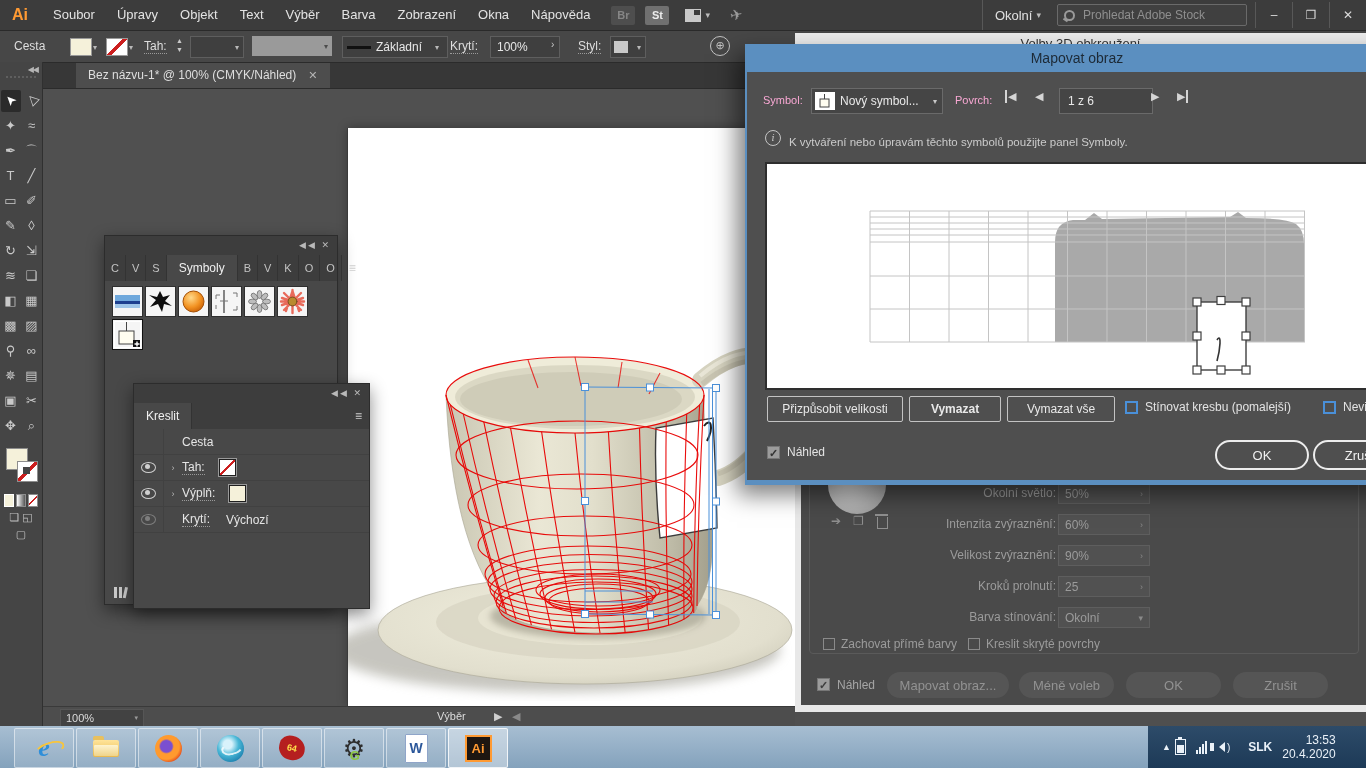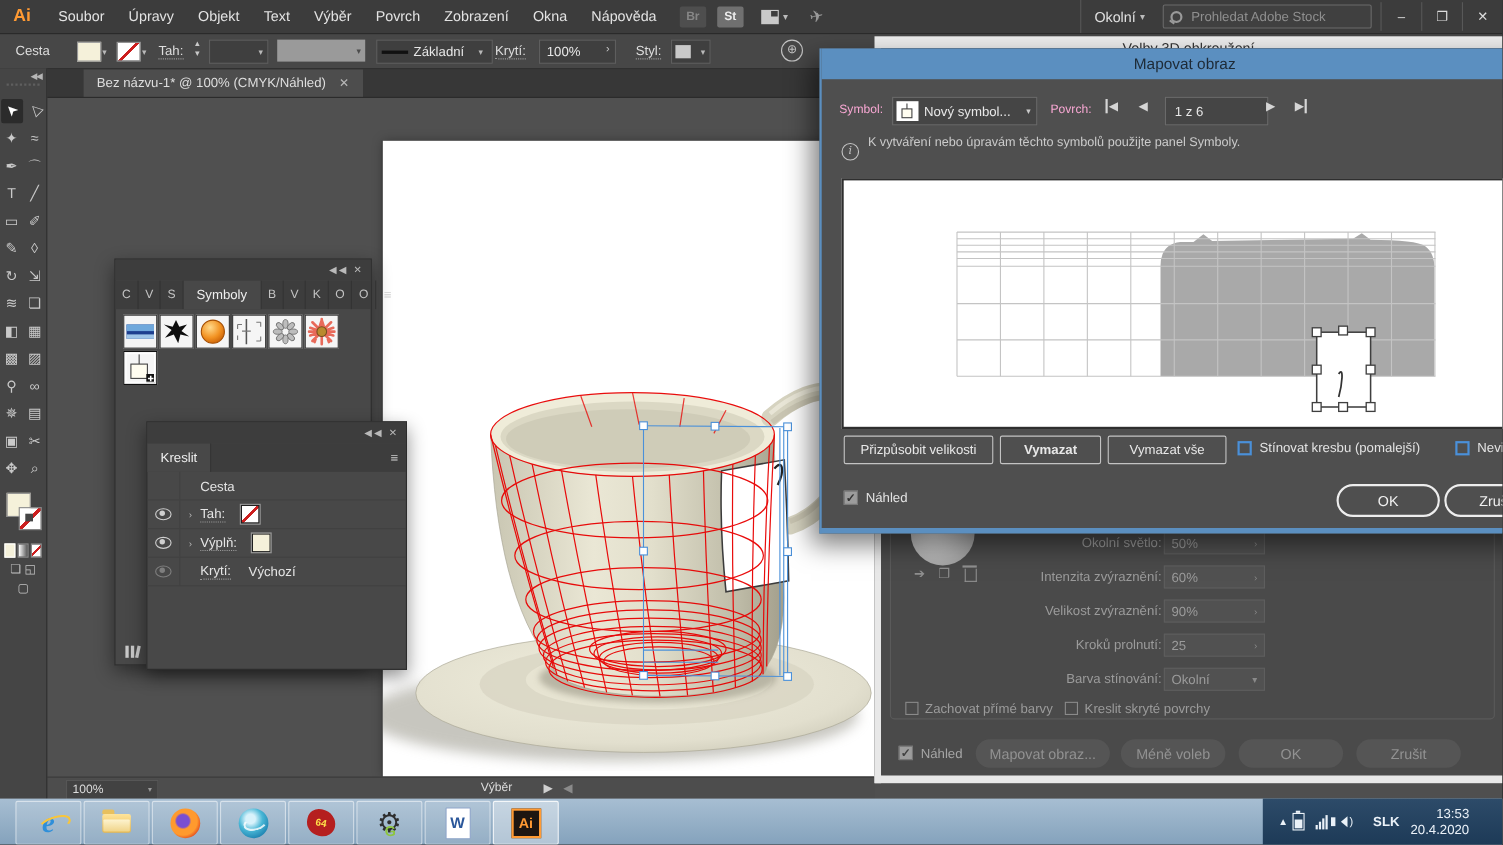--- a/index.html
+++ b/index.html
@@ -106,21 +106,21 @@
                  font-size:14px;color:#1d2a36;}
   .dlg-label{position:absolute;font-size:11px;color:#f9a8d4;}
   .dlg-combo{position:absolute;height:24px;background:#454545;border:1px solid #6a6a6a;
              display:flex;align-items:center;font-size:12px;color:#e8e8e8;}
   .navico{position:absolute;color:#d5d5d5;font-size:11px;top:46px;}
   .bar-l{border-left:2px solid #d5d5d5;padding-left:1px;}
   .bar-r{border-right:2px solid #d5d5d5;padding-right:1px;}
   .info-i{position:absolute;left:18px;top:86px;width:14px;height:14px;border:1px solid #c5c5c5;
           border-radius:50%;color:#c5c5c5;font-size:10px;line-height:14px;text-align:center;
           font-family:"DejaVu Serif",serif;font-style:italic;}
-  .info-t{position:absolute;left:42px;top:80px;font-size:11.5px;color:#cbcbcb;}
+  .info-t{position:absolute;left:42px;top:92px;font-size:11.5px;color:#cbcbcb;}
   .preview{position:absolute;left:18px;top:118px;width:640px;height:224px;background:#fff;
            border:2px solid #2e2e2e;}
   .dlg-btn{position:absolute;height:24px;border:1px solid #c3c3c3;border-radius:2px;color:#e8e8e8;
            font-size:12px;display:flex;align-items:center;justify-content:center;background:transparent;}
   .cbx{position:absolute;width:13px;height:13px;box-sizing:border-box;}
   .cbx.blue{border:2px solid #4a90d9;background:#4f4f4f;}
   .cbx.checked{background:#9c9c9c;border:1px solid #777;color:#343434;font-size:11px;
                line-height:12px;text-align:center;font-weight:bold;}
   .cb-lab{position:absolute;font-size:12px;color:#e3e3e3;white-space:nowrap;}
   .pill{position:absolute;height:26px;border:2px solid #ededed;border-radius:15px;color:#f0f0f0;
@@ -302,21 +302,21 @@
     <span class="abs" style="left:470px;top:3px;color:#8a8a8a;">◀</span>
   </div>
 
   <div class="menubar">
     <span class="ai-logo">Ai</span>
     <span class="menu-item">Soubor</span>
     <span class="menu-item">Úpravy</span>
     <span class="menu-item">Objekt</span>
     <span class="menu-item">Text</span>
     <span class="menu-item">Výběr</span>
-    <span class="menu-item">Povrch</span>
+    <span class="menu-item">Barva</span>
     <span class="menu-item">Zobrazení</span>
     <span class="menu-item">Okna</span>
     <span class="menu-item">Nápověda</span>
     <span class="badge br">Br</span>
     <span class="badge st">St</span>
     <span class="docarr"></span>
     <span class="chev">▾</span>
     <span class="plane">✈</span>
     <span class="ws">
       <span>Okolní</span>

